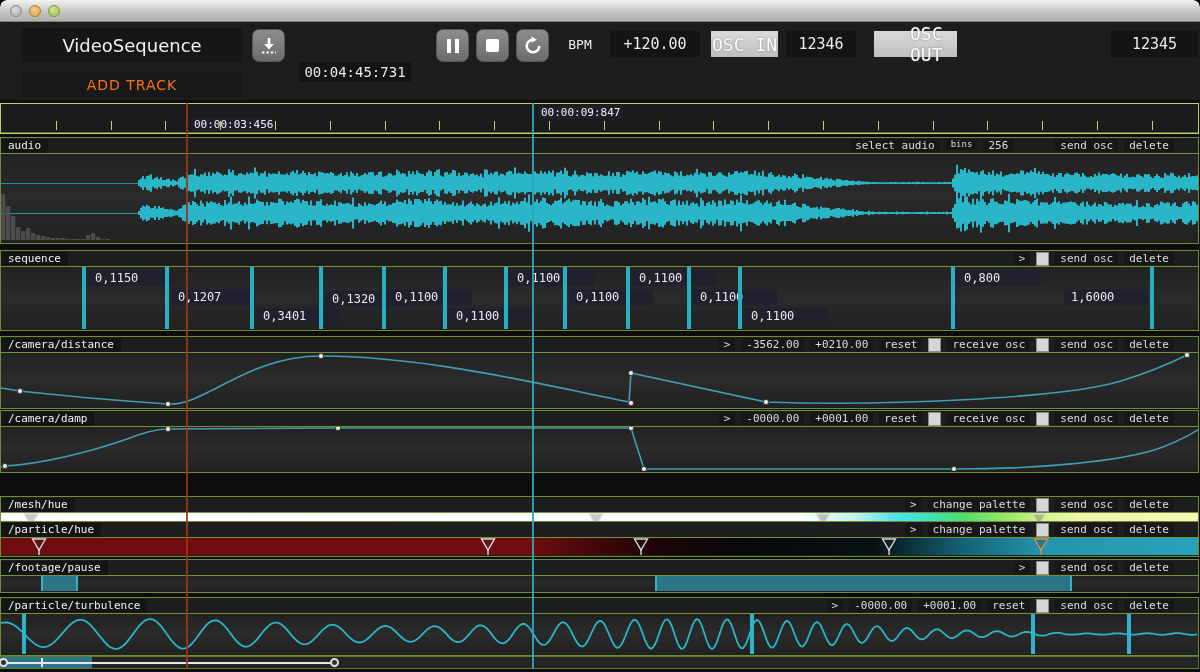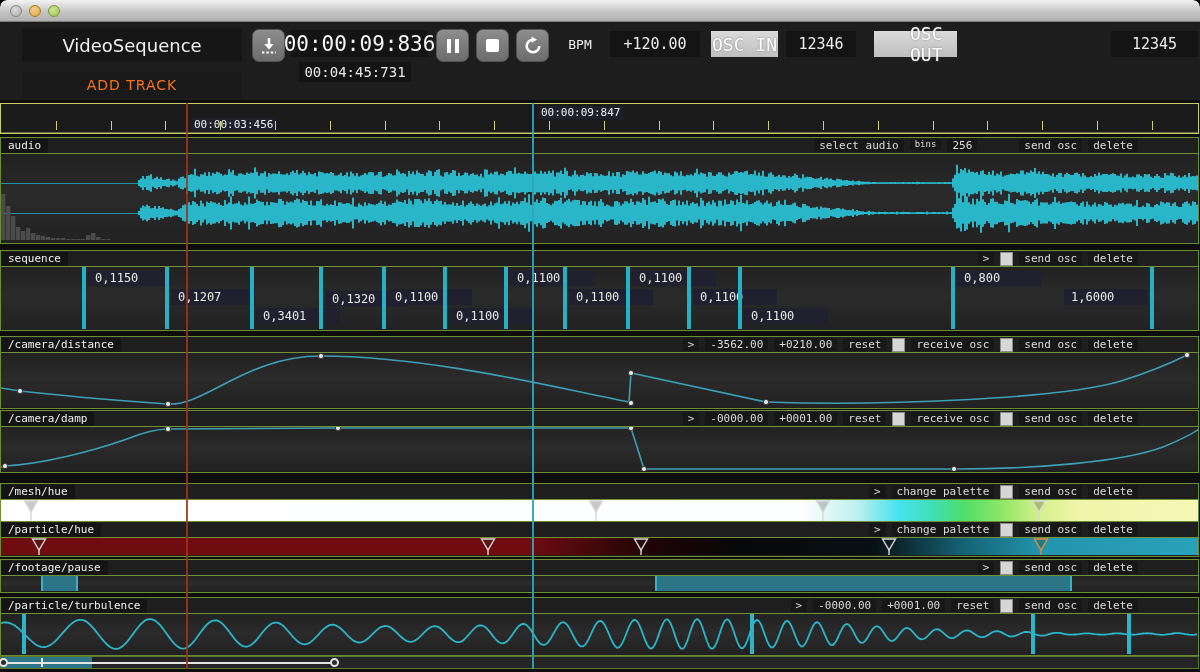--- a/index.html
+++ b/index.html
@@ -47,21 +47,21 @@
   .timeline{position:absolute;top:100px;left:0;width:1200px;height:572px;background:#0d0d0d;}
   .ruler{position:absolute;top:3px;left:0;width:1199px;height:31px;border:1px solid #c6cd68;
          background:#1b1b1b;box-shadow:inset 0 -1px 0 rgba(198,205,104,.45);}
   .tick{position:absolute;bottom:3px;width:1px;height:9px;background:#c9d06a;}
   .ruler-label{position:absolute;height:13px;line-height:13px;font-size:11px;color:#f2f2f2;
                background:rgba(32,32,46,.92);padding:0 3px;white-space:nowrap;}
   .track{position:absolute;left:0;width:1199px;border:1px solid #6d8d34;background:#1f1f1f;}
   .t-header{height:16px;display:flex;align-items:center;justify-content:space-between;
             background:#1e1e1e;border-bottom:1px solid #72923a;}
   .t-label{background:#141414;padding:0 7px;height:14px;line-height:14px;font-size:11px;color:#f0f0f0;white-space:nowrap;}
-  .t-controls{display:flex;gap:6px;align-items:center;margin-right:60px;}
+  .t-controls{display:flex;gap:6px;align-items:center;margin-right:24px;}
   .ctrl{background:#171717;padding:0 5px;height:13px;line-height:13px;font-size:11px;color:#dcdcdc;
         white-space:nowrap;cursor:pointer;}
   .ctrl.mini{font-size:9px;height:11px;line-height:11px;align-self:flex-start;margin-top:0px;}
   .chk{width:13px;height:14px;background:#d6d6d6;border:1px solid #8d8d8d;cursor:pointer;}
   .t-body{position:relative;height:calc(100% - 17px);overflow:hidden;
           background:linear-gradient(180deg,#222 0%,#272727 30%,#2b2b2b 48%,#262626 72%,#222 100%);}
   .seq-bar{position:absolute;top:0;bottom:0;width:4px;background:#27b0c4;}
   .seq-label{position:absolute;width:84px;height:16px;line-height:16px;background:#20202f;
              color:#eaeaea;font-size:12px;padding-left:7px;}
   .blk{position:absolute;top:0;bottom:0;background:#2b7587;border-left:2px solid #39b0c5;border-right:2px solid #39b0c5;}
@@ -92,21 +92,20 @@
     <div class="tb add-track">ADD TRACK</div>
 
     <div class="gbtn btn-export">
       <svg width="20" height="20" viewBox="0 0 20 20">
         <path d="M10 2 V10" stroke="#fff" stroke-width="2.6" fill="none"></path>
         <path d="M5.2 8 L10 13.4 L14.8 8 Z" fill="#fff"></path>
         <line x1="3" y1="16.5" x2="17" y2="16.5" stroke="#fff" stroke-width="2" stroke-dasharray="2.4,2"></line>
       </svg>
     </div>
 
-    <div class="tb panel time-big">00:00:09:836</div>
     <div class="tb panel time-small">00:04:45:731</div>
 
     <div class="gbtn btn-pause">
       <span class="pause-bars">
           <i></i>
           <i></i>
         </span>
     </div>
     <div class="gbtn btn-stop">
       <span class="stop-sq"></span>
@@ -281,21 +280,21 @@
             <path d="M0,40 L4,39 C42,37 92,24 126,12 C146,4 156,2 167,2 L337,1 L630,1 L643,42 L953,42 C1035,42 1122,35 1162,20 C1182,12 1196,4 1199,1" stroke="#3e9fb4" stroke-width="1.6" fill="none"></path>
             <circle cx="4" cy="39" r="2.6" fill="#e8e8e8" stroke="#3a3a3a" stroke-width="1"></circle>
             <circle cx="167" cy="2" r="2.6" fill="#e8e8e8" stroke="#3a3a3a" stroke-width="1"></circle>
             <circle cx="337" cy="1" r="2.6" fill="#e8e8e8" stroke="#3a3a3a" stroke-width="1"></circle>
             <circle cx="630" cy="1" r="2.6" fill="#e8e8e8" stroke="#3a3a3a" stroke-width="1"></circle>
             <circle cx="643" cy="42" r="2.6" fill="#e8e8e8" stroke="#3a3a3a" stroke-width="1"></circle>
             <circle cx="953" cy="42" r="2.6" fill="#e8e8e8" stroke="#3a3a3a" stroke-width="1"></circle>
           </svg>
         </div>
       </div>
-      <div class="track" style="top: 383px; height: 40px;">
+      <div class="track" style="top: 396px; height: 40px;">
         <div class="t-header">
           <span class="t-label">/mesh/hue</span>
           <div class="t-controls">
             <span class="ctrl">&gt;</span>
             <span class="ctrl">change palette</span>
             <span class="chk"></span>
             <span class="ctrl">send osc</span>
             <span class="ctrl">delete</span>
           </div>
         </div>

